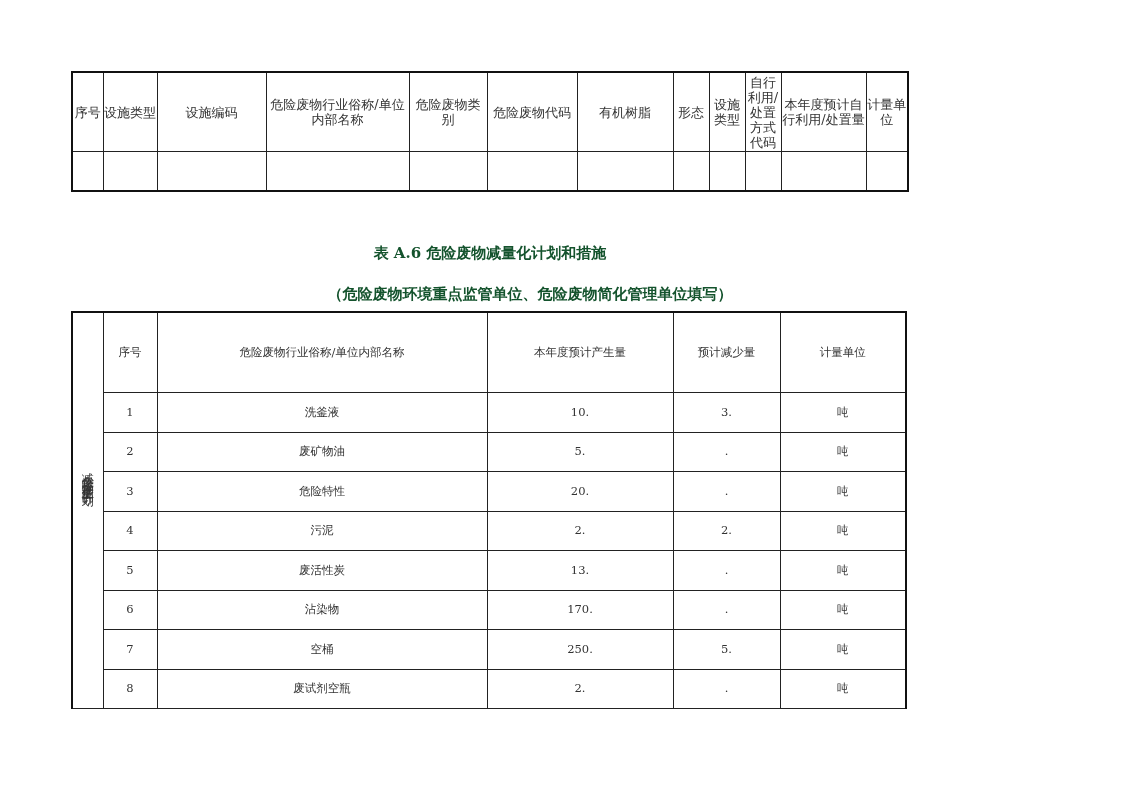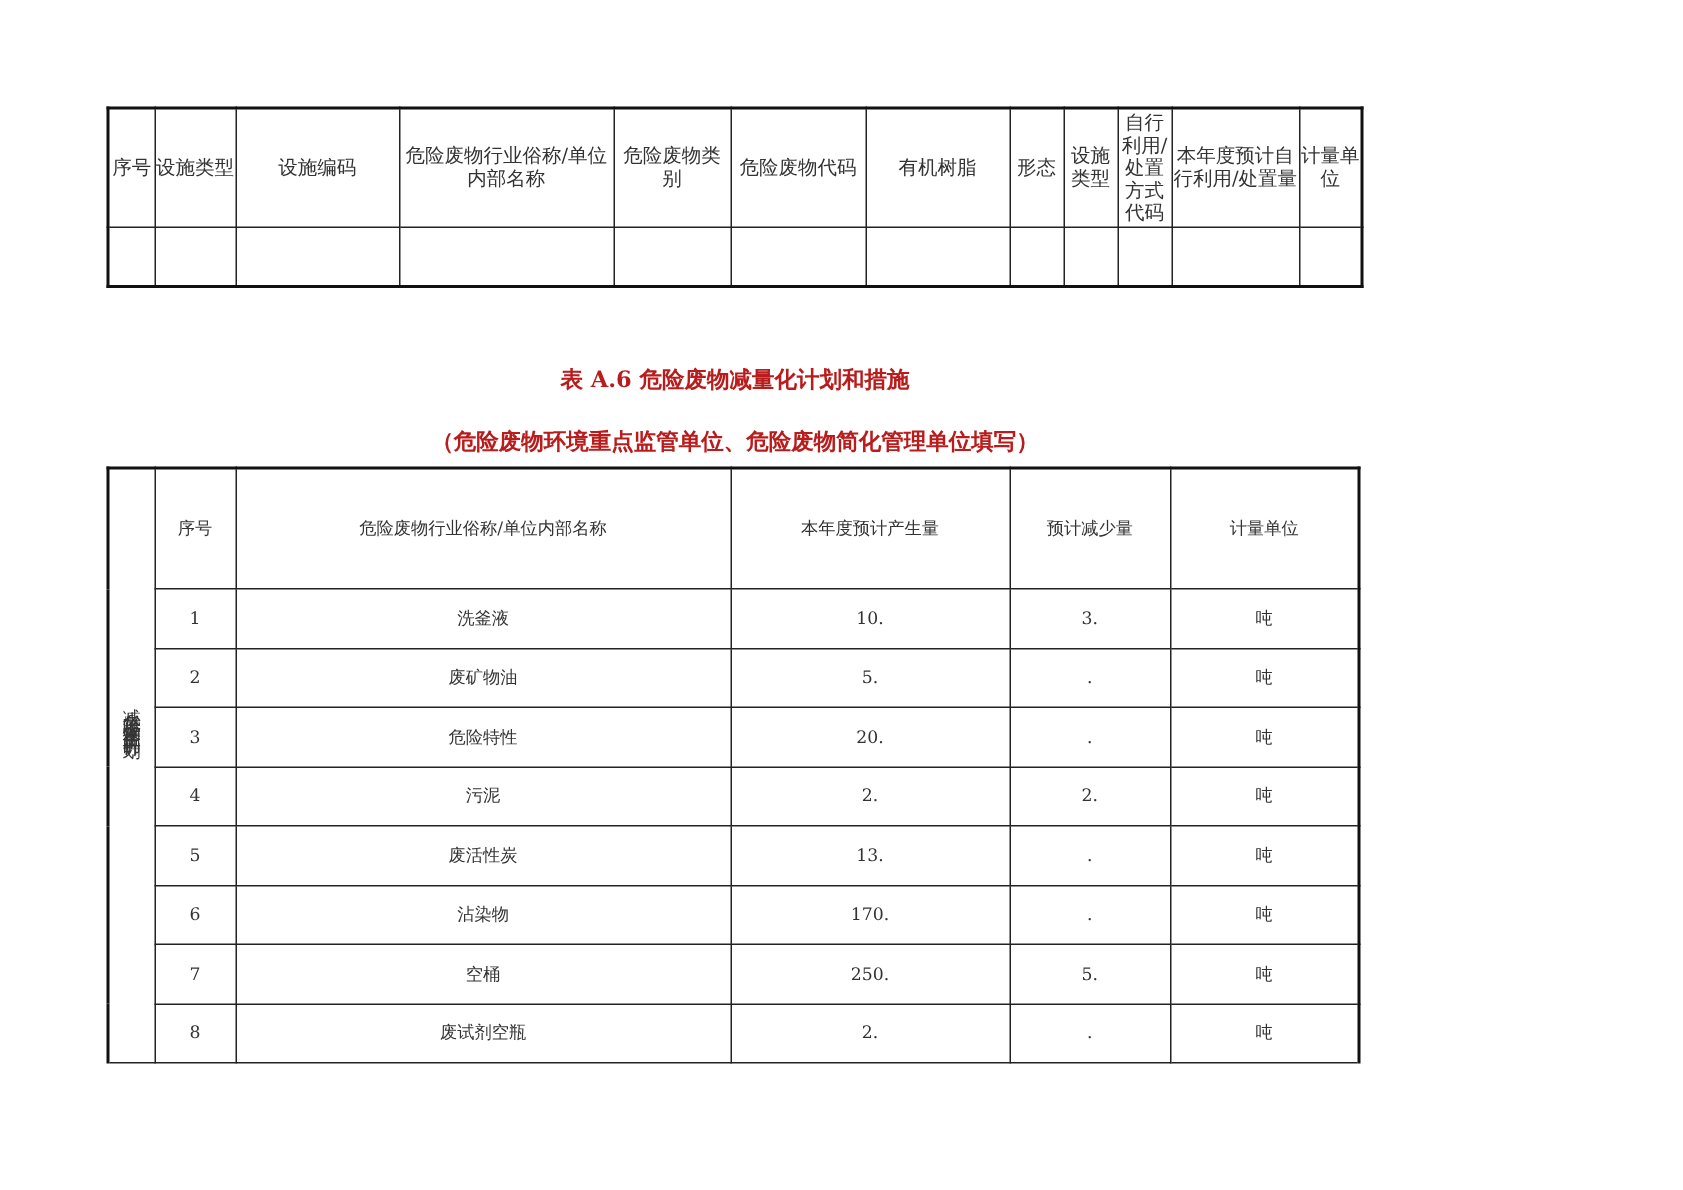--- a/index.html
+++ b/index.html
@@ -5,23 +5,23 @@
   html, body { margin: 0; padding: 0; background: #ffffff; }
   body { width: 1122px; height: 793px; position: relative; overflow: hidden;
          font-family: "DejaVu Serif", "Liberation Serif", serif; color: #222; }
   table { border-collapse: collapse; position: absolute; table-layout: fixed; }
   td { border: 1px solid #222; text-align: center; vertical-align: middle;
        font-size: 11.5px; padding: 0; line-height: 15px; color: #333; }
   #tbl-top { left: 71px; top: 71px; width: 836px; border: 2px solid #111; }
   #tbl-top td { height: 78px; }
   #tbl-top tr.empty td { height: 38px; }
   .title { position: absolute; left: 0; width: 980px; text-align: center;
-           font-weight: bold; font-size: 15px; color: #b91c1c; }
+           font-weight: bold; font-size: 15px; color: #14532d; }
   #main-title { top: 244px; }
-  #sub-title { top: 285px; }
+  #sub-title { top: 285px; margin-left: 40px; }
   #tbl-main { left: 71px; top: 311px; width: 836px; border: 2px solid #111; border-bottom: none; }
   #tbl-main tr.hdr td { height: 79px; }
   #tbl-main tr.row td { height: 38.5px; }
   .vert { writing-mode: vertical-rl; text-orientation: upright; letter-spacing: 2px;
           font-size: 12px; margin: 0 auto; line-height: 14px; }
   .th { font-size: 13px; }
 </style>
 </head>
 <body>
 

